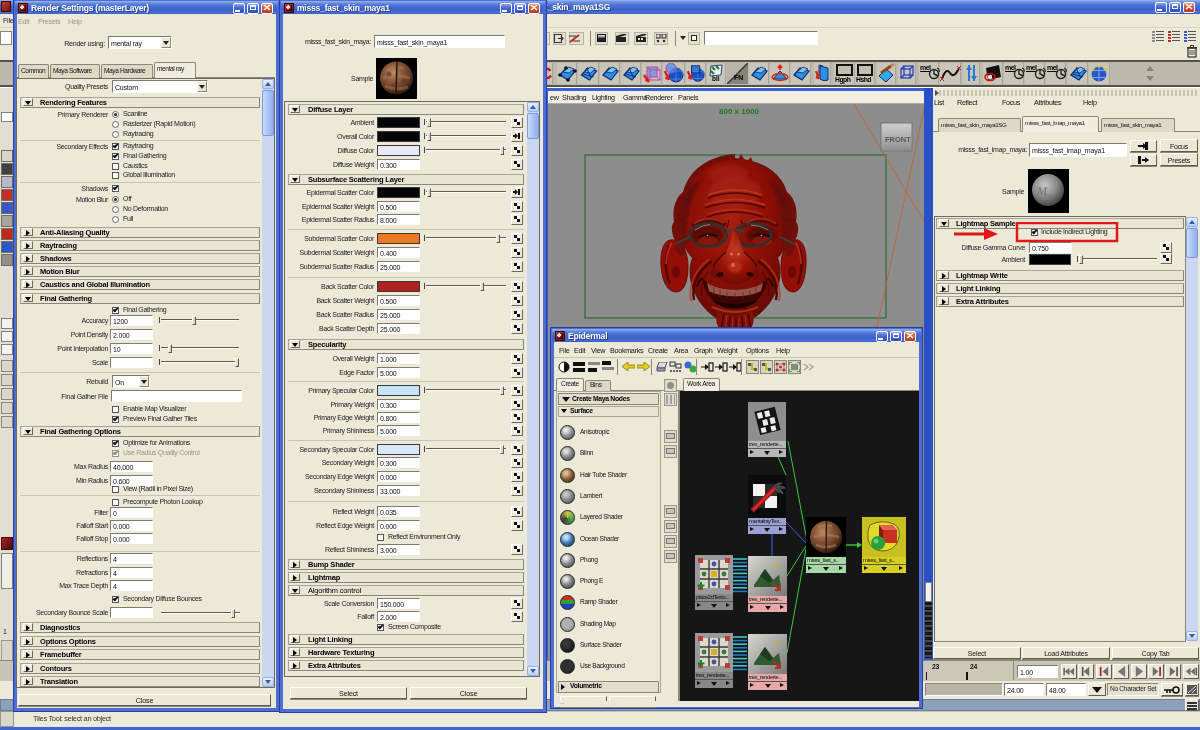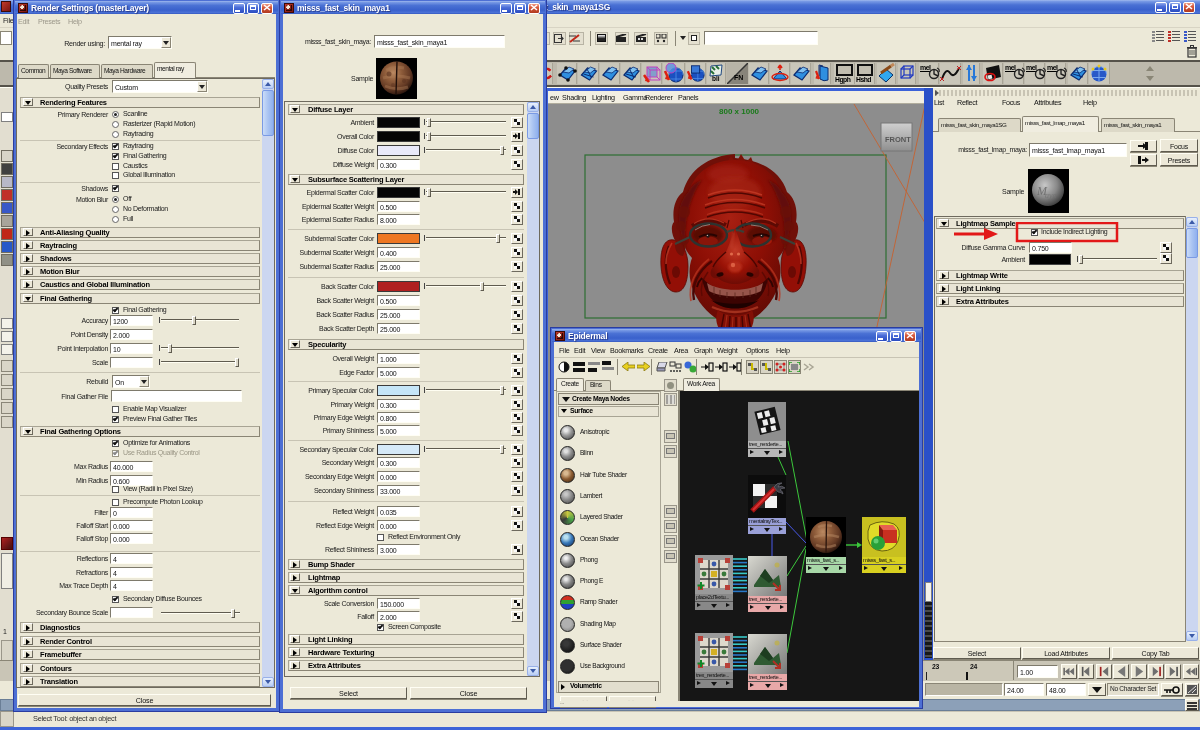--- a/index.html
+++ b/index.html
@@ -565,21 +565,21 @@
   </svg>
 <div class="abs" style="left:1185px;top:683px;width:14px;height:13px;background:#ece8d8;border:1px solid #5f5b4f;border-top-color:#fffef4;border-left-color:#fffef4;box-shadow:0 1px 0 #8a8575;font-size:7px;text-align:center;line-height:13px;color:#111;letter-spacing:-0.2px;"></div>
 <svg class="abs" style="left:1187px;top:685px" width="10" height="9" viewBox="0 0 10 9">
     <rect width="10" height="9" fill="#555"></rect>
     <path d="M1,8 L9,1 M5,8 L9,4" stroke="#ddd" stroke-width="1"></path>
   </svg>
 <div class="abs " style="left:0px;top:699px;width:1200px;height:12px;background:#8ca0b8;border:1px solid #6a7e96;"></div>
 <div class="abs" style="left:1185px;top:699px;width:14px;height:12px;background:#ece8d8;border:1px solid #5f5b4f;border-top-color:#fffef4;border-left-color:#fffef4;box-shadow:0 1px 0 #8a8575;font-size:7px;text-align:center;line-height:12px;color:#111;letter-spacing:-0.2px;"></div>
 <div class="abs" style="left:1187px;top:702px;width:10px;height:1.5px;background:#333;box-shadow:0 3px 0 #333,0 6px 0 #333;"></div>
 <div class="abs " style="left:0px;top:711px;width:1200px;height:16px;background:#ece9d8;border-top:1px solid #c8c4b4;"></div>
-<div class="abs" style="left:33px;top:714px;font-size:7.4px;color:#333;font-weight:normal;letter-spacing:-0.3px;white-space:nowrap;">Select Tool: object an object</div>
+<div class="abs" style="left:33px;top:714px;font-size:7.4px;color:#333;font-weight:normal;letter-spacing:-0.3px;white-space:nowrap;">Tiles Tool: select an object</div>
 <div class="abs " style="left:0px;top:727px;width:1200px;height:3px;background:#3d64d8;"></div>
 <div class="abs " style="left:0px;top:711px;width:14px;height:16px;background:#dad6c8;border:1px solid #9a968a;"></div>
 <div class="abs " style="left:14px;top:0px;width:265px;height:711px;background:#ece9d8;border:3px solid #4d6fd4;outline:1px solid #2a3da0;"></div>
 <div class="abs " style="left:15px;top:1px;width:263px;height:13px;background:linear-gradient(180deg,#a5bdee 0%,#7b9ce6 8%,#4a71d4 35%,#3a61cc 70%,#4d74d8 92%,#2d50b8 100%);"></div>
 <div class="abs " style="left:18px;top:3px;width:10px;height:10px;background:linear-gradient(135deg,#c23a2a,#7a1410);border:1px solid #3a0a08;"></div>
 <div class="abs " style="left:20px;top:5px;width:6px;height:6px;background:radial-gradient(circle at 35% 35%,#f5e8d8 0 30%,#8a2218 32% 60%,#2a0806 62%);"></div>
 <div class="abs" style="left:31px;top:3px;font-size:8.5px;color:#fff;font-weight:bold;letter-spacing:-0.2px;white-space:nowrap;text-shadow:1px 1px 1px #2a3c88;">Render Settings (masterLayer)</div>
 <div class="abs " style="left:233px;top:3px;width:12px;height:11px;background:linear-gradient(180deg,#8fa8ec,#4a6cd8 40%,#2a4cc0);border:1px solid #fff;border-radius:2px;"></div>
 <div class="abs " style="left:235px;top:10px;width:5px;height:2px;background:#fff;"></div>
 <div class="abs " style="left:247px;top:3px;width:12px;height:11px;background:linear-gradient(180deg,#8fa8ec,#4a6cd8 40%,#2a4cc0);border:1px solid #fff;border-radius:2px;"></div>
@@ -750,21 +750,21 @@
 <div class="abs " style="left:161px;top:612px;width:79px;height:1px;background:#5f5b4f;"></div>
 <div class="abs " style="left:161px;top:613px;width:79px;height:1px;background:#fffef2;"></div>
 <div class="abs " style="left:231px;top:609px;width:4px;height:9px;background:#dcd8c8;border:1px solid #5f5b4f;border-top-color:#fff;border-left-color:#fff;"></div>
 <div class="abs " style="left:20px;top:622px;width:240px;height:11px;background:#e9e5d5;border:1px solid #a8a494;border-right-color:#8a8575;border-bottom-color:#8a8575;"></div>
 <div class="abs " style="left:23px;top:623px;width:10px;height:8px;background:#ece8d8;border:1px solid #fff;border-right-color:#6e6a5e;border-bottom-color:#6e6a5e;"></div>
 <div class="abs" style="left:26px;top:625px;width:0;height:0;border-top:3px solid transparent;border-bottom:3px solid transparent;border-left:4px solid #000;"></div>
 <div class="abs" style="left:40px;top:623px;font-size:7.5px;color:#000;font-weight:bold;letter-spacing:-0.2px;white-space:nowrap;">Diagnostics</div>
 <div class="abs " style="left:20px;top:636px;width:240px;height:11px;background:#e9e5d5;border:1px solid #a8a494;border-right-color:#8a8575;border-bottom-color:#8a8575;"></div>
 <div class="abs " style="left:23px;top:637px;width:10px;height:8px;background:#ece8d8;border:1px solid #fff;border-right-color:#6e6a5e;border-bottom-color:#6e6a5e;"></div>
 <div class="abs" style="left:26px;top:639px;width:0;height:0;border-top:3px solid transparent;border-bottom:3px solid transparent;border-left:4px solid #000;"></div>
-<div class="abs" style="left:40px;top:637px;font-size:7.5px;color:#000;font-weight:bold;letter-spacing:-0.2px;white-space:nowrap;">Render Control</div>
+<div class="abs" style="left:40px;top:637px;font-size:7.5px;color:#000;font-weight:bold;letter-spacing:-0.2px;white-space:nowrap;">Options Options</div>
 <div class="abs " style="left:20px;top:649px;width:240px;height:11px;background:#e9e5d5;border:1px solid #a8a494;border-right-color:#8a8575;border-bottom-color:#8a8575;"></div>
 <div class="abs " style="left:23px;top:650px;width:10px;height:8px;background:#ece8d8;border:1px solid #fff;border-right-color:#6e6a5e;border-bottom-color:#6e6a5e;"></div>
 <div class="abs" style="left:26px;top:652px;width:0;height:0;border-top:3px solid transparent;border-bottom:3px solid transparent;border-left:4px solid #000;"></div>
 <div class="abs" style="left:40px;top:650px;font-size:7.5px;color:#000;font-weight:bold;letter-spacing:-0.2px;white-space:nowrap;">Framebuffer</div>
 <div class="abs " style="left:20px;top:663px;width:240px;height:11px;background:#e9e5d5;border:1px solid #a8a494;border-right-color:#8a8575;border-bottom-color:#8a8575;"></div>
 <div class="abs " style="left:23px;top:664px;width:10px;height:8px;background:#ece8d8;border:1px solid #fff;border-right-color:#6e6a5e;border-bottom-color:#6e6a5e;"></div>
 <div class="abs" style="left:26px;top:666px;width:0;height:0;border-top:3px solid transparent;border-bottom:3px solid transparent;border-left:4px solid #000;"></div>
 <div class="abs" style="left:40px;top:664px;font-size:7.5px;color:#000;font-weight:bold;letter-spacing:-0.2px;white-space:nowrap;">Contours</div>
 <div class="abs " style="left:20px;top:676px;width:240px;height:11px;background:#e9e5d5;border:1px solid #a8a494;border-right-color:#8a8575;border-bottom-color:#8a8575;"></div>
 <div class="abs " style="left:23px;top:677px;width:10px;height:8px;background:#ece8d8;border:1px solid #fff;border-right-color:#6e6a5e;border-bottom-color:#6e6a5e;"></div>
@@ -1053,21 +1053,21 @@
 <div class="abs " style="left:290px;top:560px;width:10px;height:8px;background:#ece8d8;border:1px solid #fff;border-right-color:#6e6a5e;border-bottom-color:#6e6a5e;"></div>
 <div class="abs" style="left:293px;top:562px;width:0;height:0;border-top:3px solid transparent;border-bottom:3px solid transparent;border-left:4px solid #000;"></div>
 <div class="abs" style="left:308px;top:560px;font-size:7.5px;color:#000;font-weight:bold;letter-spacing:-0.2px;white-space:nowrap;">Bump Shader</div>
 <div class="abs " style="left:288px;top:572px;width:236px;height:11px;background:#e9e5d5;border:1px solid #a8a494;border-right-color:#8a8575;border-bottom-color:#8a8575;"></div>
 <div class="abs " style="left:290px;top:573px;width:10px;height:8px;background:#ece8d8;border:1px solid #fff;border-right-color:#6e6a5e;border-bottom-color:#6e6a5e;"></div>
 <div class="abs" style="left:293px;top:575px;width:0;height:0;border-top:3px solid transparent;border-bottom:3px solid transparent;border-left:4px solid #000;"></div>
 <div class="abs" style="left:308px;top:573px;font-size:7.5px;color:#000;font-weight:bold;letter-spacing:-0.2px;white-space:nowrap;">Lightmap</div>
 <div class="abs " style="left:288px;top:585px;width:236px;height:11px;background:#e9e5d5;border:1px solid #a8a494;border-right-color:#8a8575;border-bottom-color:#8a8575;"></div>
 <div class="abs " style="left:290px;top:586px;width:10px;height:8px;background:#ece8d8;border:1px solid #fff;border-right-color:#6e6a5e;border-bottom-color:#6e6a5e;"></div>
 <div class="abs" style="left:292px;top:589px;width:0;height:0;border-left:3px solid transparent;border-right:3px solid transparent;border-top:4px solid #000;"></div>
-<div class="abs" style="left:308px;top:586px;font-size:7.5px;color:#000;font-weight:bold;letter-spacing:-0.2px;white-space:nowrap;">Algorithm control</div>
+<div class="abs" style="left:308px;top:586px;font-size:7.5px;color:#000;font-weight:normal;letter-spacing:-0.2px;white-space:nowrap;">Algorithm control</div>
 <div class="abs" style="left:194px;top:600px;width:180px;text-align:right;font-size:7px;color:#1a1a1a;font-weight:normal;letter-spacing:-0.3px;white-space:nowrap;">Scale Conversion</div>
 <div class="abs fld" style="left:377px;top:598px;width:43px;height:11px;font-size:7px;line-height:11px;">150.000</div>
 <div class="abs " style="left:511px;top:598px;width:12px;height:11px;background:#ece8d8;border:1px solid #6e6a5e;border-top-color:#fff;border-left-color:#fff;"></div>
 <div class="abs " style="left:514px;top:600px;width:3px;height:3px;background:#111;"></div>
 <div class="abs " style="left:517px;top:603px;width:3px;height:3px;background:#111;"></div>
 <div class="abs " style="left:517px;top:600px;width:3px;height:3px;background:#f8f8f8;"></div>
 <div class="abs " style="left:514px;top:603px;width:3px;height:3px;background:#f8f8f8;"></div>
 <div class="abs" style="left:194px;top:613px;width:180px;text-align:right;font-size:7px;color:#1a1a1a;font-weight:normal;letter-spacing:-0.3px;white-space:nowrap;">Falloff</div>
 <div class="abs fld" style="left:377px;top:611px;width:43px;height:11px;font-size:7px;line-height:11px;">2.000</div>
 <div class="abs " style="left:511px;top:611px;width:12px;height:11px;background:#ece8d8;border:1px solid #6e6a5e;border-top-color:#fff;border-left-color:#fff;"></div>

